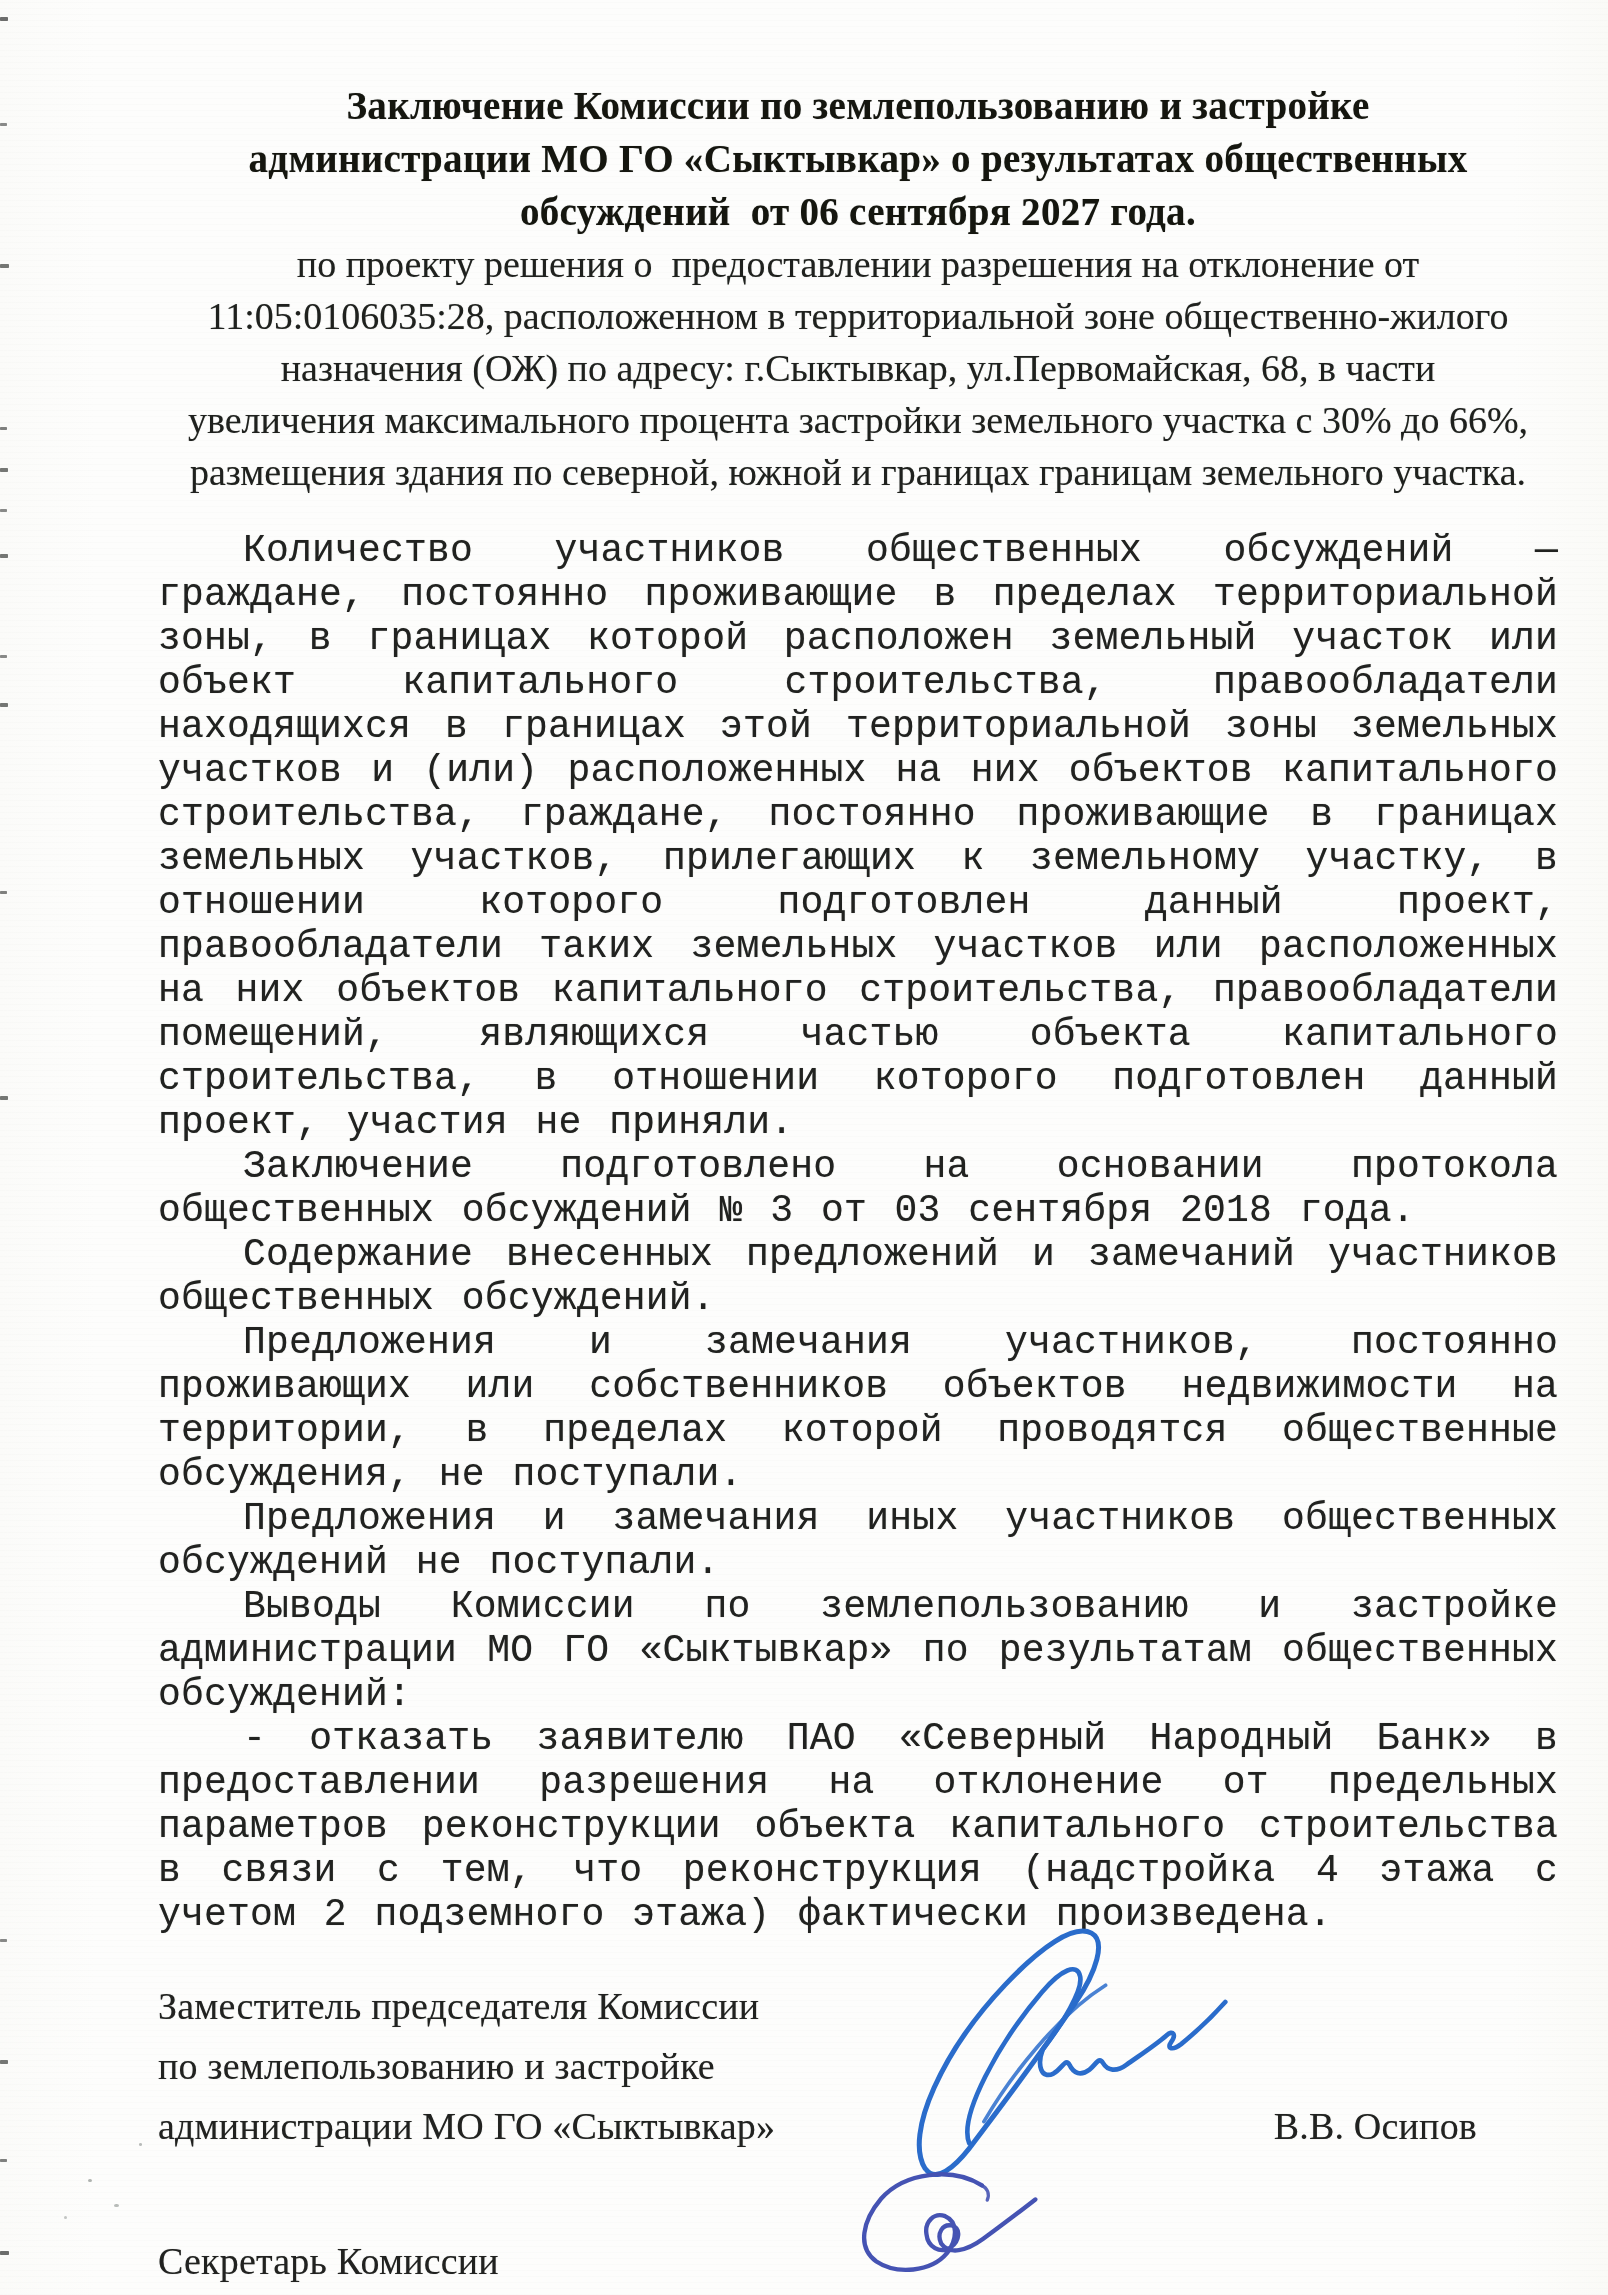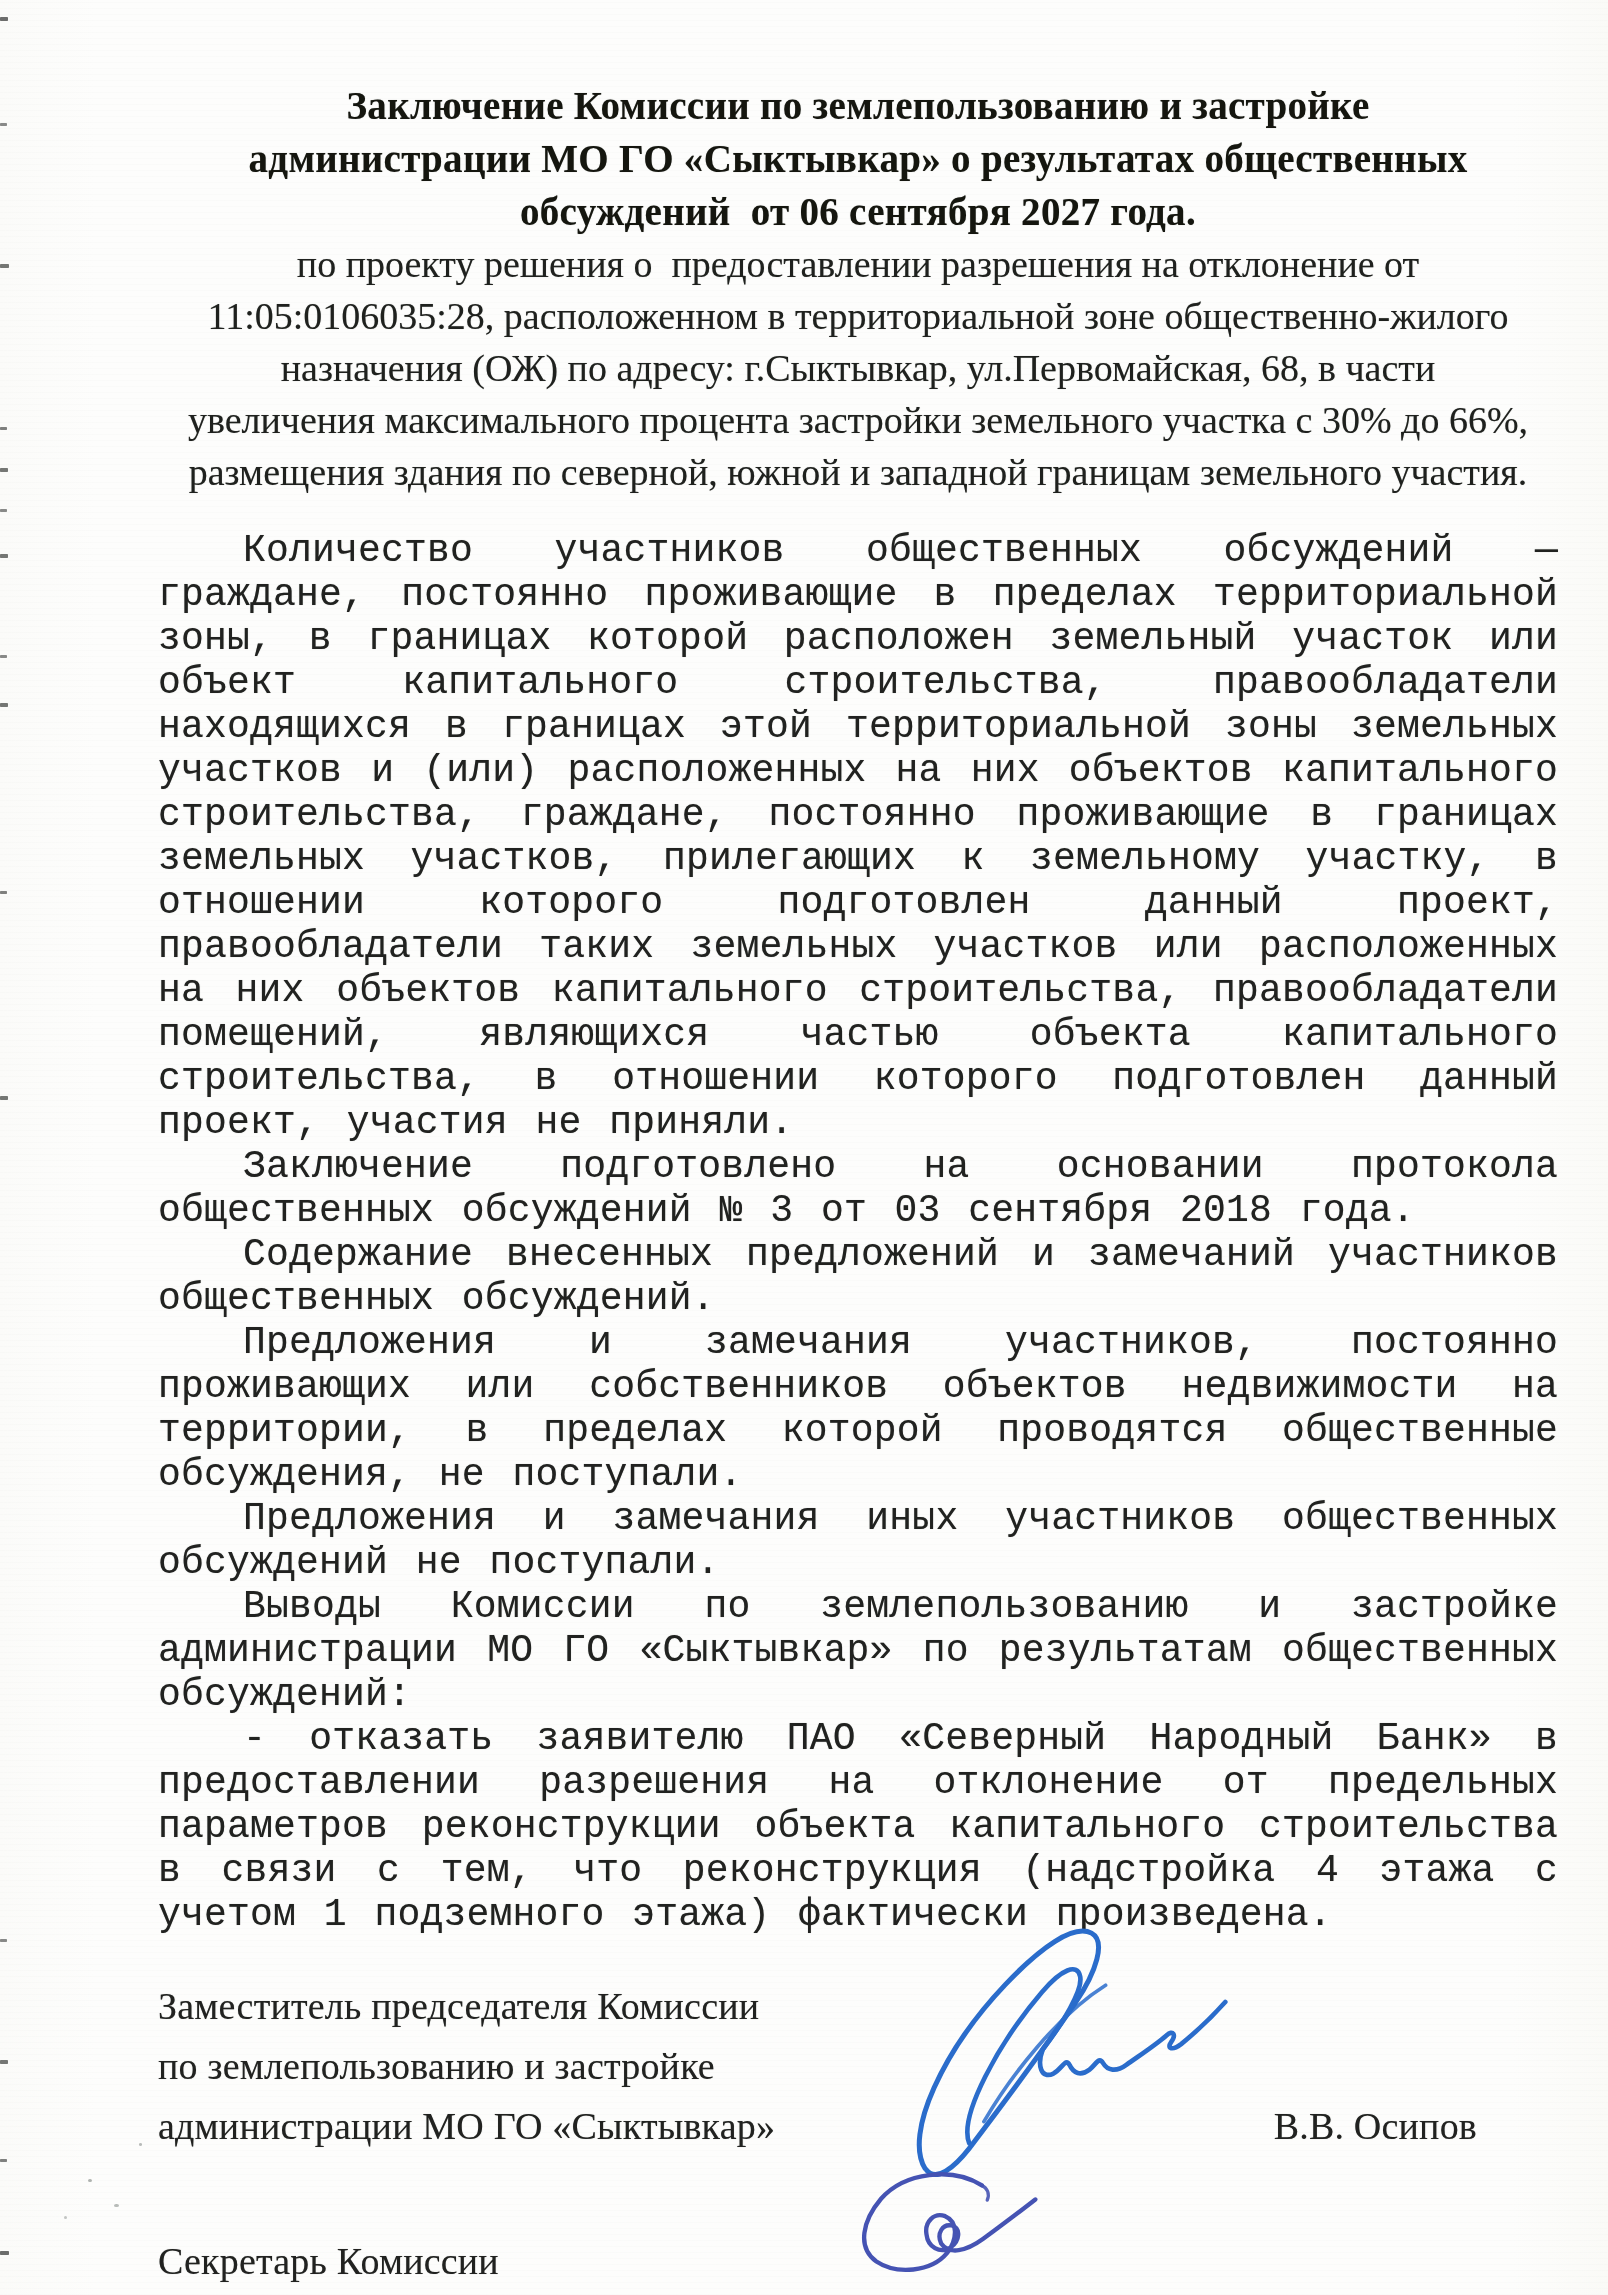--- a/index.html
+++ b/index.html
@@ -116,31 +116,31 @@
       <div class="line">Заключение Комиссии по землепользованию и застройке</div>
       <div class="line">администрации МО ГО «Сыктывкар» о результатах общественных</div>
       <div class="line">обсуждений  от 06 сентября 2027 года.</div>
     </div>
 
     <div class="subtitle soft">
       <div class="line">по проекту решения о  предоставлении разрешения на отклонение от</div>
       <div class="line">11:05:0106035:28, расположенном в территориальной зоне общественно-жилого</div>
       <div class="line">назначения (ОЖ) по адресу: г.Сыктывкар, ул.Первомайская, 68, в части</div>
       <div class="line">увеличения максимального процента застройки земельного участка с 30% до 66%,</div>
-      <div class="line">размещения здания по северной, южной и западной границам земельного участия.</div>
+      <div class="line">размещения здания по северной, южной и границах границам земельного участка.</div>
     </div>
 
     <div class="bodytext soft">
       <p class="para">Количество участников общественных обсуждений — граждане, постоянно проживающие в пределах территориальной зоны, в границах которой расположен земельный участок или объект капитального строительства, правообладатели находящихся в границах этой территориальной зоны земельных участков и (или) расположенных на них объектов капитального строительства, граждане, постоянно проживающие в границах земельных участков, прилегающих к земельному участку, в отношении которого подготовлен данный проект, правообладатели таких земельных участков или расположенных на них объектов капитального строительства, правообладатели помещений, являющихся частью объекта капитального строительства, в отношении которого подготовлен данный проект, участия не приняли.</p>
       <p class="para">Заключение подготовлено на основании протокола общественных обсуждений № 3 от 03 сентября 2018 года.</p>
       <p class="para">Содержание внесенных предложений и замечаний участников общественных обсуждений.</p>
       <p class="para">Предложения и замечания участников, постоянно проживающих или собственников объектов недвижимости на территории, в пределах которой проводятся общественные обсуждения, не поступали.</p>
       <p class="para">Предложения и замечания иных участников общественных обсуждений не поступали.</p>
       <p class="para">Выводы Комиссии по землепользованию и застройке администрации МО ГО «Сыктывкар» по результатам общественных обсуждений:</p>
-      <p class="para">- отказать заявителю ПАО «Северный Народный Банк» в предоставлении разрешения на отклонение от предельных параметров реконструкции объекта капитального строительства в связи с тем, что реконструкция (надстройка 4 этажа с учетом 1 подземного этажа) фактически произведена.</p>
+      <p class="para">- отказать заявителю ПАО «Северный Народный Банк» в предоставлении разрешения на отклонение от предельных параметров реконструкции объекта капитального строительства в связи с тем, что реконструкция (надстройка 4 этажа с учетом 2 подземного этажа) фактически произведена.</p>
     </div>
 
     <div class="sig-section">
 
       <div class="sig-block soft">
         <div>Заместитель председателя Комиссии</div>
         <div>по землепользованию и застройке</div>
         <div>администрации МО ГО «Сыктывкар»</div>
         <div class="sig-name"><span class="inner">В.В. Осипов</span></div>
         <svg class="sig-svg osipov" viewBox="0 0 510 420" fill="none" xmlns="http://www.w3.org/2000/svg">

